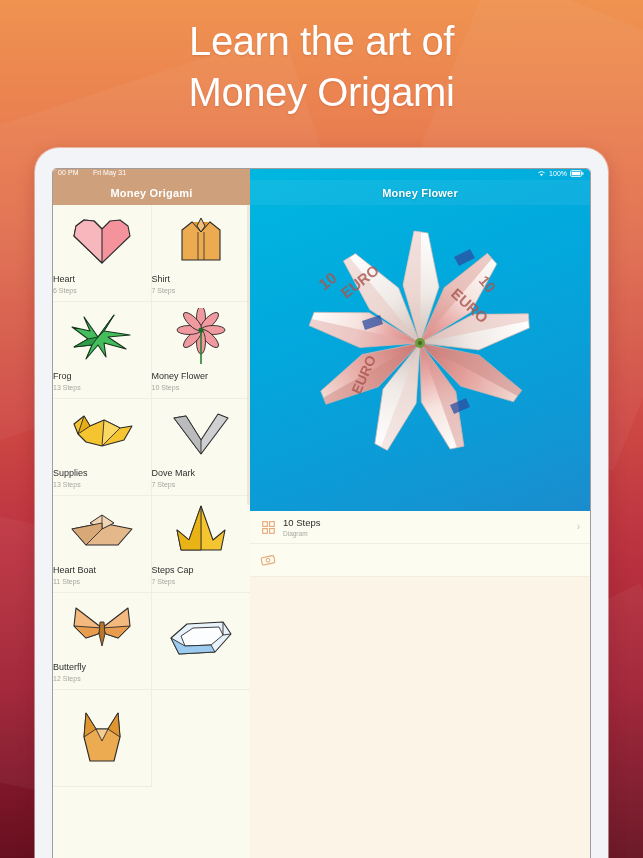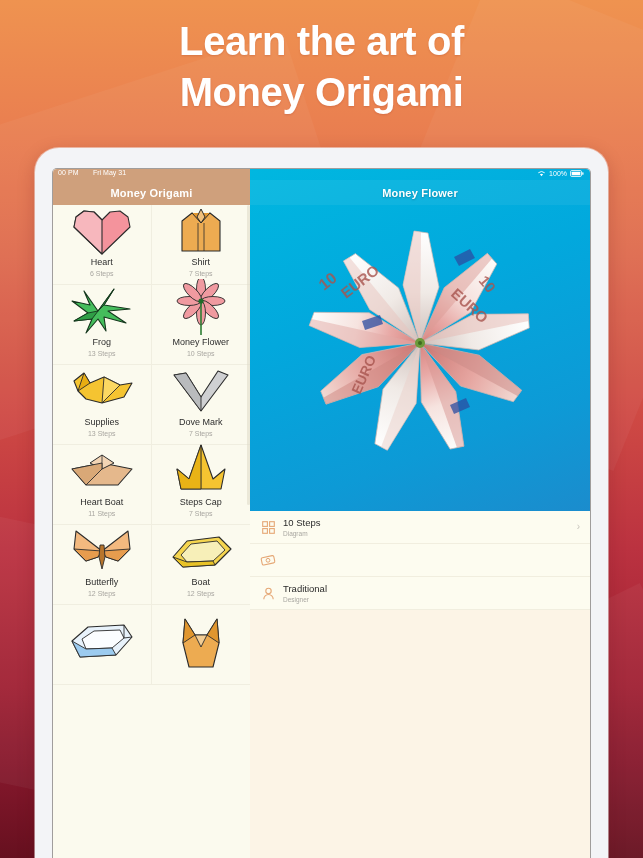--- a/index.html
+++ b/index.html
@@ -15,21 +15,21 @@
   .f2{width:300px;height:420px;right:-60px;top:10px;transform:rotate(22deg);background:rgba(255,255,255,.05);}
   .f3{width:460px;height:260px;left:-40px;top:560px;transform:rotate(12deg);background:rgba(0,0,0,.05);}
   .f4{width:320px;height:260px;right:-70px;top:640px;transform:rotate(-26deg);background:rgba(0,0,0,.06);}
 
   
   .headline{
     position:absolute;left:0;right:0;top:16px;text-align:center;color:#fff;
     font-size:40px;line-height:51px;letter-spacing:-0.4px;font-weight:400;
     text-shadow:0 1px 2px rgba(120,30,20,.18);
   }
-  .headline div{white-space:nowrap;font-weight:bold;}
+  .headline div{white-space:nowrap;}
 
   
   .dots{position:absolute;left:0;right:0;top:160px;display:flex;justify-content:center;align-items:center;gap:14px;}
   .dot{width:9px;height:9px;border-radius:50%;background:#2b2b2b;opacity:.92;}
   .dot.small{width:5px;height:5px;}
 
   
   .tablet{
     position:absolute;left:35px;top:148px;width:573px;height:740px;
     background:#f3f4f7;border-radius:24px 24px 18px 18px;
@@ -43,22 +43,22 @@
 
   
   .sidebar{position:absolute;left:0;top:0;width:197px;height:100%;background:#fbfaee;overflow:hidden;}
   .sb-status{height:11px;background:#cfa07c;position:relative;}
   .sb-status .t{position:absolute;left:5px;top:0px;color:#fff;font-size:7px;letter-spacing:.1px;white-space:nowrap;}
   .sb-status .d{position:absolute;left:40px;top:0px;color:#fff;font-size:7px;white-space:nowrap;}
   .sb-head{height:25px;background:#cfa07c;display:flex;align-items:center;justify-content:center;}
   .sb-head span{color:#fff;font-size:11px;font-weight:700;letter-spacing:.2px;}
   .grid{display:grid;grid-template-columns:1fr 1fr;}
   .cell{
-    height:80px;box-sizing:border-box;border-right:1px solid #f0eee0;border-bottom:1px solid #f0eee0;
-    display:flex;flex-direction:column;align-items:center;justify-content:flex-end;padding-bottom:6px;background:#fbfaee;
+    height:97px;box-sizing:border-box;border-right:1px solid #f0eee0;border-bottom:1px solid #f0eee0;
+    display:flex;flex-direction:column;align-items:flex-start;justify-content:flex-end;padding-bottom:6px;background:#fbfaee;
   }
   .cell:nth-child(2n){border-right:none;}
   .art{flex:1;display:flex;align-items:center;justify-content:center;width:100%;}
   .art svg{display:block;}
   .cname{font-size:9px;color:#2e2e2e;line-height:11px;}
   .csteps{font-size:7px;color:#a8a6a0;line-height:9px;margin-top:1px;}
   .sb-scroll{position:absolute;right:0;top:36px;width:3px;height:300px;background:#ded9c6;border-radius:2px;opacity:.55;}
 
   
   .detail{position:absolute;left:197px;top:0;right:0;height:100%;background:#fcf4e6;}
@@ -223,31 +223,20 @@
                 <path d="M32 24 L28 30 L16 34 L4 22 Z" fill="#e79c4e" stroke="#2b2b2b" stroke-width=".9"></path>
                 <path d="M32 24 L36 30 L48 34 L60 22 Z" fill="#e79c4e" stroke="#2b2b2b" stroke-width=".9"></path>
                 <path d="M30 18 L34 18 L35 30 L32 42 L29 30 Z" fill="#b8752c" stroke="#2b2b2b" stroke-width=".9"></path>
               </svg>
           </div>
           <div class="cname">Butterfly</div>
           <div class="csteps">12 Steps</div>
         </div>
 
 
-        <div class="cell">
-          <div class="art">
-            <svg width="68" height="40" viewBox="0 0 68 40">
-                <path d="M6 26 L20 10 L52 6 L64 18 L48 34 L16 36 Z" fill="#f5d54f" stroke="#2b2b2b" stroke-width="1.1" stroke-linejoin="round"></path>
-                <path d="M14 24 L24 13 L50 10 L58 19 L46 30 L20 31 Z" fill="#f7efb8" stroke="#2b2b2b" stroke-width=".9"></path>
-                <path d="M6 26 L16 36 L48 34 L46 30 L20 31 Z" fill="#e8c227" stroke="#2b2b2b" stroke-width=".9"></path>
-              </svg>
-          </div>
-          <div class="cname">Boat</div>
-          <div class="csteps">12 Steps</div>
-        </div>
 
 
         <div class="cell">
           <div class="art">
             <svg width="68" height="44" viewBox="0 0 68 44">
                 <path d="M4 22 L20 8 L56 6 L64 18 L48 36 L12 38 Z" fill="#e8f2fb" stroke="#2b2b2b" stroke-width="1.1" stroke-linejoin="round"></path>
                 <path d="M14 20 L26 12 L52 11 L56 19 L44 29 L18 30 Z" fill="#fbfdff" stroke="#2b2b2b" stroke-width=".9"></path>
                 <path d="M4 22 L12 38 L48 36 L44 29 L18 30 Z" fill="#9ccbef" stroke="#2b2b2b" stroke-width=".9"></path>
                 <path d="M56 6 L56 19 L64 18" fill="none" stroke="#2b2b2b" stroke-width=".9"></path>
               </svg>
@@ -386,31 +375,18 @@
         <div class="row">
           <div class="ico">
             <svg width="16" height="13" viewBox="0 0 16 13">
                 <rect x="1.6" y="2.6" width="12.8" height="7.4" rx="1.4" fill="none" stroke="#e5a775" stroke-width="1.1" transform="rotate(-12 8 6.3)"></rect>
                 <circle cx="8" cy="6.3" r="1.9" fill="none" stroke="#e5a775" stroke-width="1"></circle>
               </svg>
           </div>
           <div class="chev"></div>
         </div>
 
-        <div class="row">
-          <div class="ico">
-            <svg width="13" height="13" viewBox="0 0 13 13">
-                <circle cx="6.5" cy="4" r="2.7" fill="none" stroke="#e5a775" stroke-width="1.1"></circle>
-                <path d="M1.8 12.2 a4.7 4.7 0 0 1 9.4 0" fill="none" stroke="#e5a775" stroke-width="1.1"></path>
-              </svg>
-          </div>
-          <div class="txt">
-            <div class="title">Traditional</div>
-            <div class="sub">Designer</div>
-          </div>
-          <div class="chev"></div>
-        </div>
       </div>
       <div class="d-rest"></div>
     </div>
 
   </div>
 </div>
 
 </body></html>

